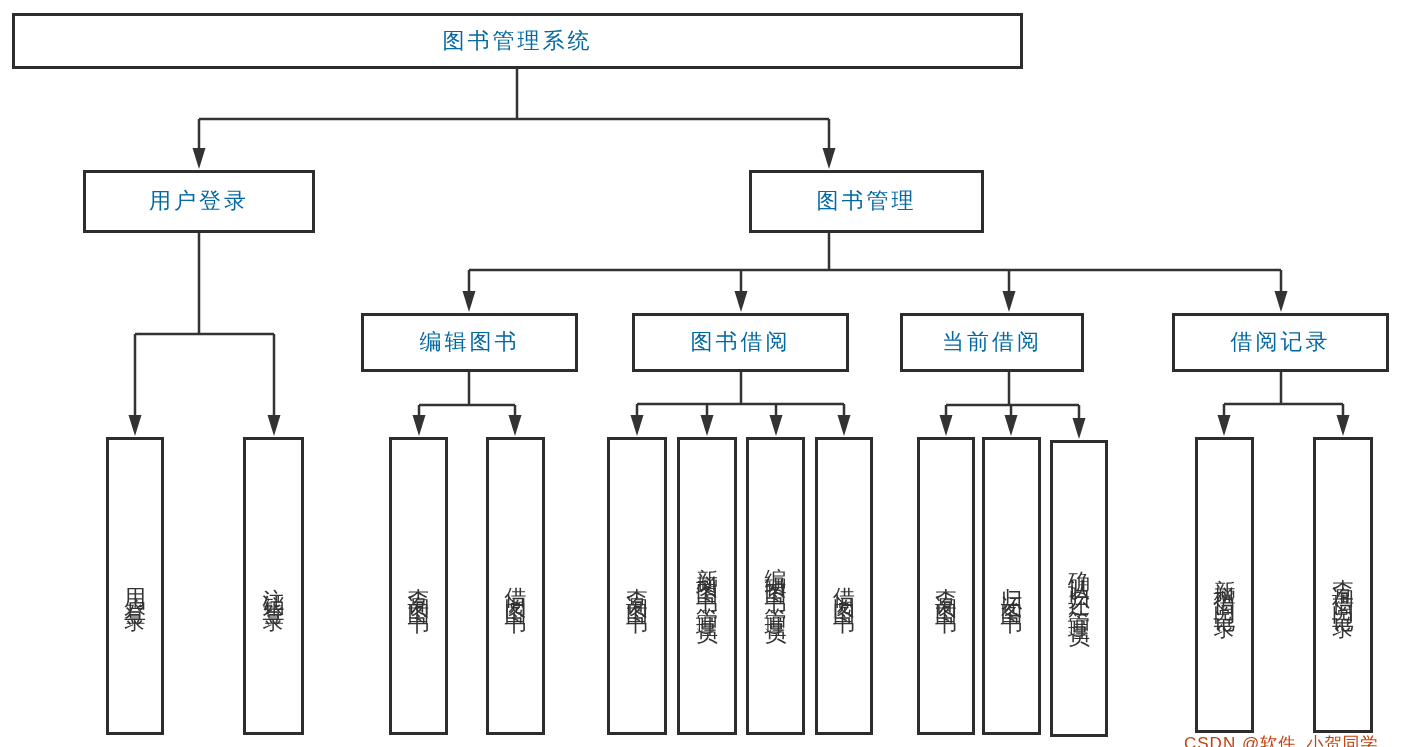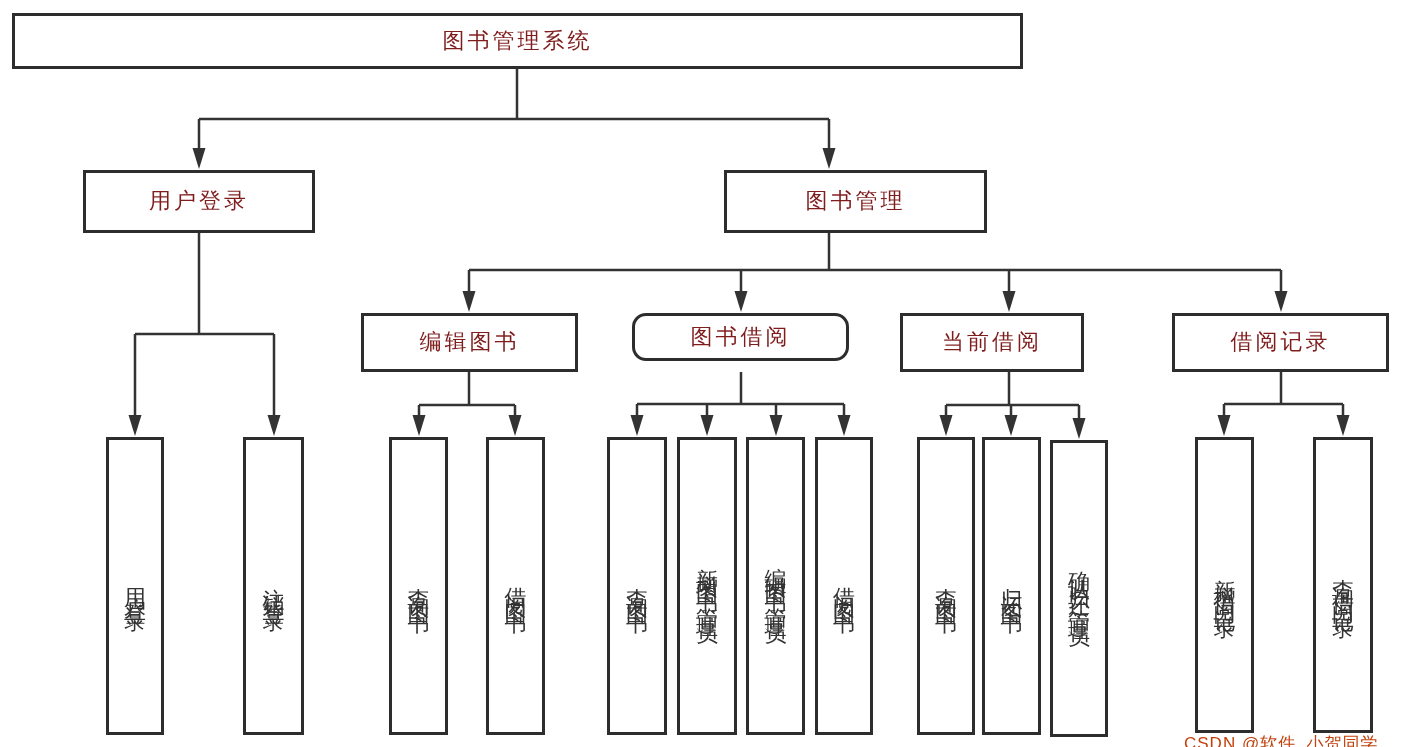--- a/index.html
+++ b/index.html
@@ -20,36 +20,36 @@
     align-items:center;
     justify-content:center;
     color:#333333;
     z-index:2;
   }
   .htext{
     font-size:22px;
     letter-spacing:3px;
     line-height:1.2;
     white-space:nowrap;
-    color:#7f1d1d;
+    color:#0369a1;
   }
   .vtext{
     writing-mode:vertical-rl;
     text-orientation:mixed;
     font-size:22px;
     letter-spacing:8px;
     line-height:1;
     color:#333333;
   }
   
   .root {left:12px;  top:13px;  width:1011px; height:56px;}
   .n2a  {left:83px;  top:170px; width:232px;  height:63px;}
-  .n2b  {left:724px; top:170px; width:263px;  height:63px;}
+  .n2b  {left:749px; top:170px; width:235px;  height:63px;}
   .n3a  {left:361px; top:313px; width:217px;  height:59px;}
-  .n3b  {left:632px; top:313px; width:217px;  height:48px;border-radius:14px;}
+  .n3b  {left:632px; top:313px; width:217px;  height:59px;}
   .n3c  {left:900px; top:313px; width:184px;  height:59px;}
   .n3d  {left:1172px;top:313px; width:217px;  height:59px;}
   .l1a  {left:106px; top:437px; width:58px;   height:298px;}
   .l1b  {left:243px; top:437px; width:61px;   height:298px;}
   .l2a  {left:389px; top:437px; width:59px;   height:298px;}
   .l2b  {left:486px; top:437px; width:59px;   height:298px;}
   .l3a  {left:607px; top:437px; width:60px;   height:298px;}
   .l3b  {left:677px; top:437px; width:60px;   height:298px;}
   .l3c  {left:746px; top:437px; width:59px;   height:298px;}
   .l3d  {left:815px; top:437px; width:58px;   height:298px;}

